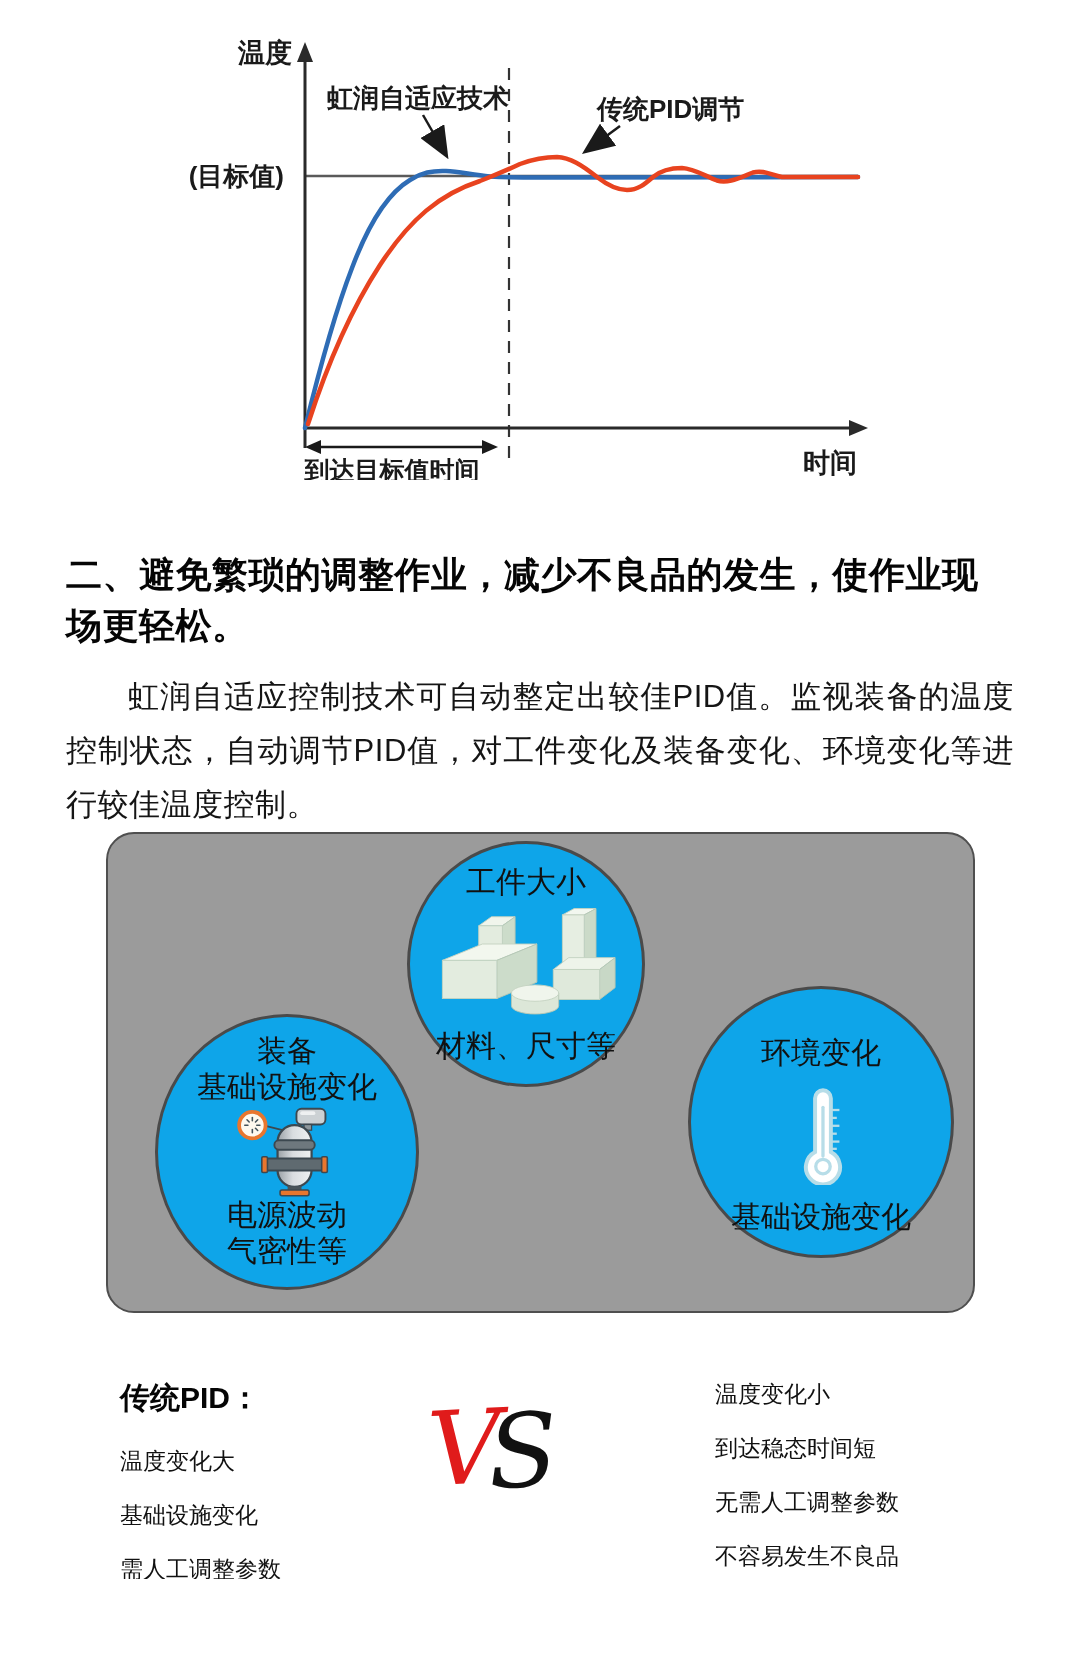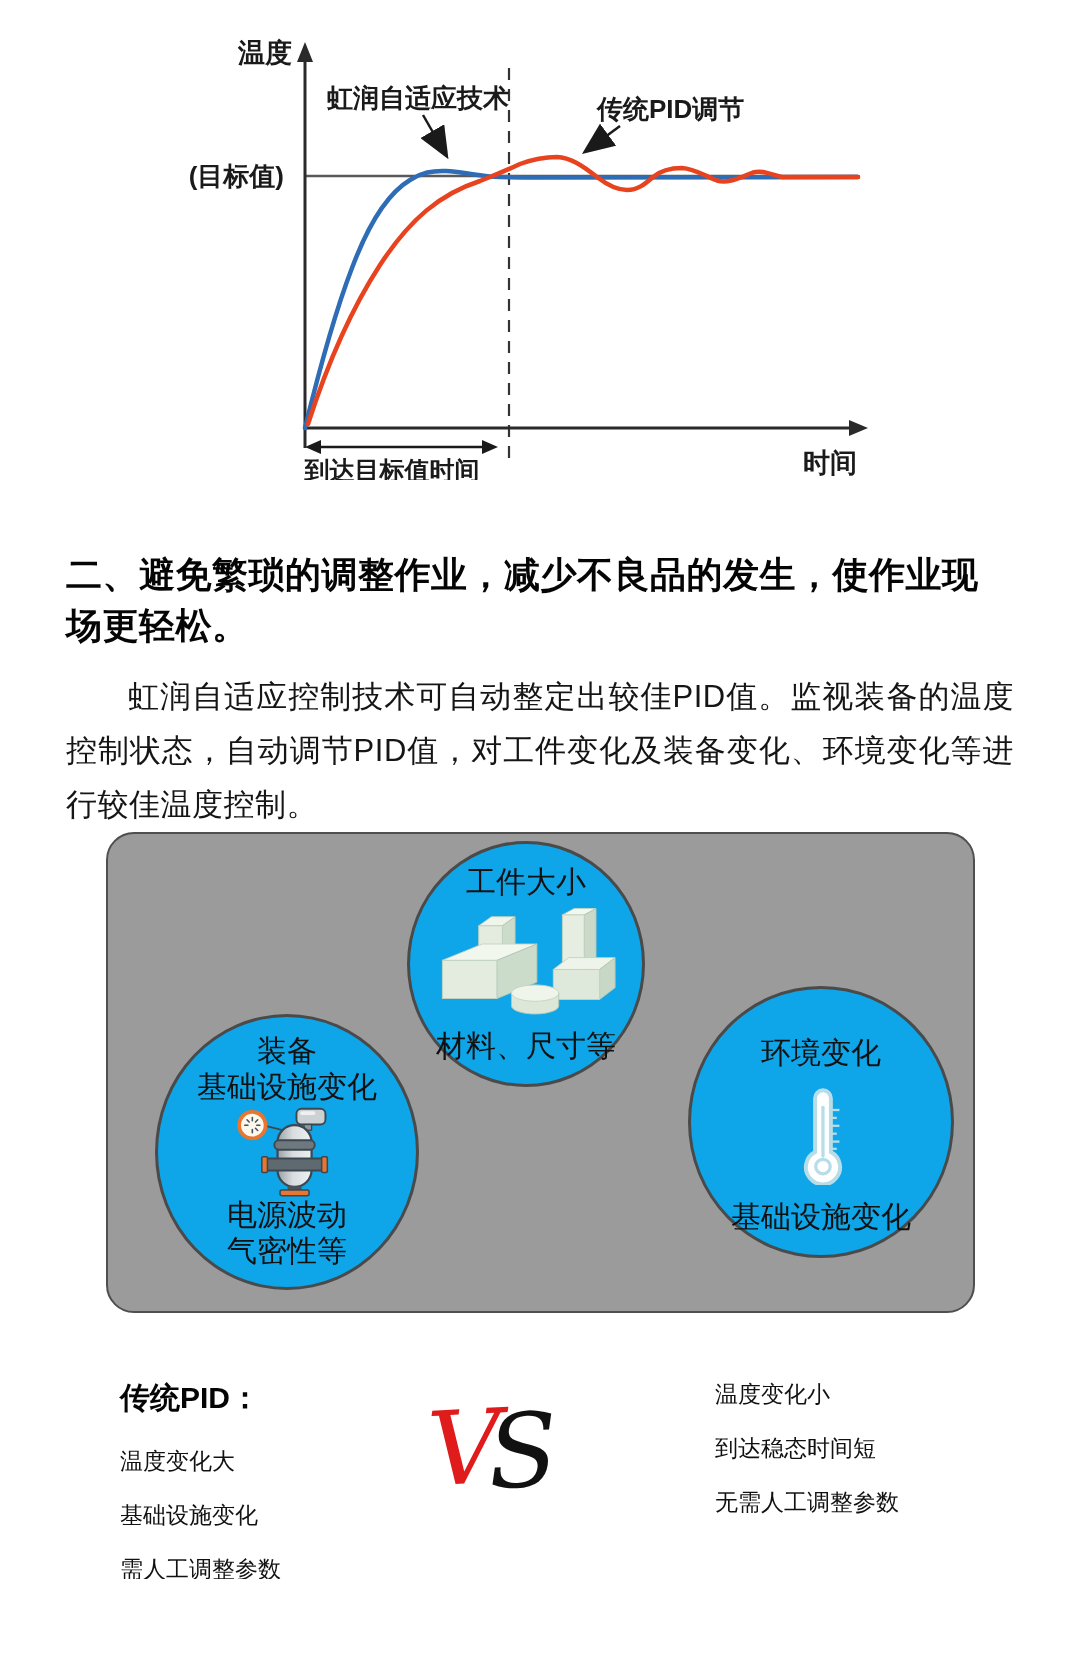--- a/index.html
+++ b/index.html
@@ -206,15 +206,16 @@
   </div>
 
   <div class="abs vs-mark">
     <span class="vs-v">V</span><span class="vs-s">S</span>
   </div>
 
   <div class="compare-col right">
     <div class="compare-item">温度变化小</div>
     <div class="compare-item">到达稳态时间短</div>
     <div class="compare-item">无需人工调整参数</div>
+    <div class="compare-item">不容易发生不良品</div>
   </div>
 
 </div>
 
 </body></html>

